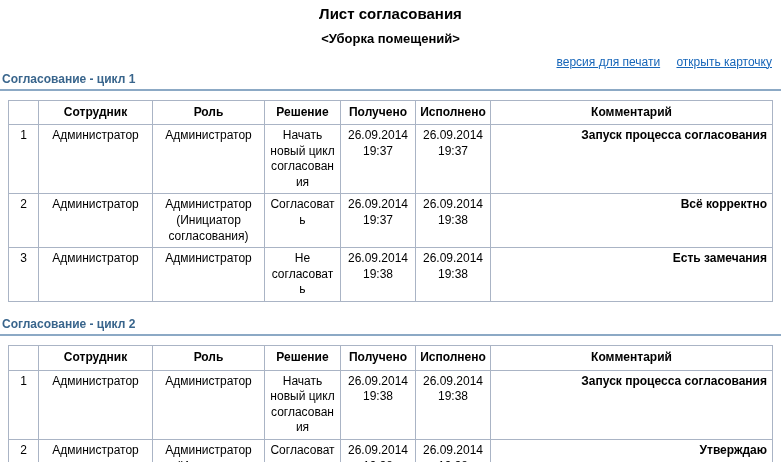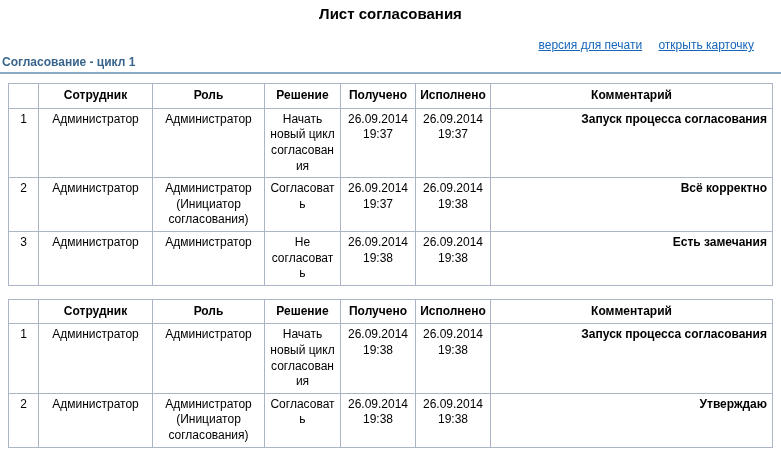--- a/index.html
+++ b/index.html
@@ -7,21 +7,21 @@
     width:781px; height:462px; overflow:hidden;
     font-family:"Liberation Sans", sans-serif; color:#000;
     -webkit-font-smoothing:antialiased;
   }
   .page { width:781px; }
 
   .page-header { text-align:center; padding-top:5px; }
   .page-title { font-size:15px; font-weight:bold; margin:0 0 9px 0; line-height:1.15; }
   .doc-line { font-size:13px; font-weight:bold; line-height:1.25; }
 
-  .links-row { text-align:right; padding:7px 27px 1px 0; font-size:12px; white-space:nowrap; }
+  .links-row { text-align:right; padding:7px 9px 1px 0; font-size:12px; white-space:nowrap; }
   .links-row a { color:#1766b9; text-decoration:underline; cursor:pointer; }
   .links-row a + a { margin-left:13px; }
 
   .section-title {
     color:#39658c; font-weight:bold; font-size:12px;
     padding:2px 16px 3px 2px;
     border-bottom:2px solid #8ca9c5;
   }
   .section-gap { margin-top:12px; }
 
@@ -43,20 +43,21 @@
   td.c-center { text-align:center; }
   td.c-left { text-align:right;font-weight:bold; }
 </style>
 </head>
 <body>
 
 <div class="page">
 
   <div class="page-header">
     <h1 class="page-title">Лист согласования</h1>
+    <div class="doc-line">&lt;Уборка помещений&gt;</div>
   </div>
 
   <div class="links-row">
     <a href="#">версия для печати</a>
     <a href="#">открыть карточку</a>
   </div>
 
   <div>
     <div class="section-title">Согласование - цикл 1</div>
     <table class="approval">
@@ -106,20 +107,21 @@
           <td class="c-center">Не согласовать</td>
           <td class="c-center">26.09.2014 19:38</td>
           <td class="c-center">26.09.2014 19:38</td>
           <td class="c-left">Есть замечания</td>
         </tr>
       </tbody>
     </table>
   </div>
 
   <div class="section-gap">
+    <div class="section-title">Согласование - цикл 2</div>
     <table class="approval">
       <colgroup>
         <col style="width:30px">
           <col style="width:114px">
           <col style="width:112px">
         <col style="width:76px">
           <col style="width:75px">
           <col style="width:75px">
           <col>
       </colgroup>

